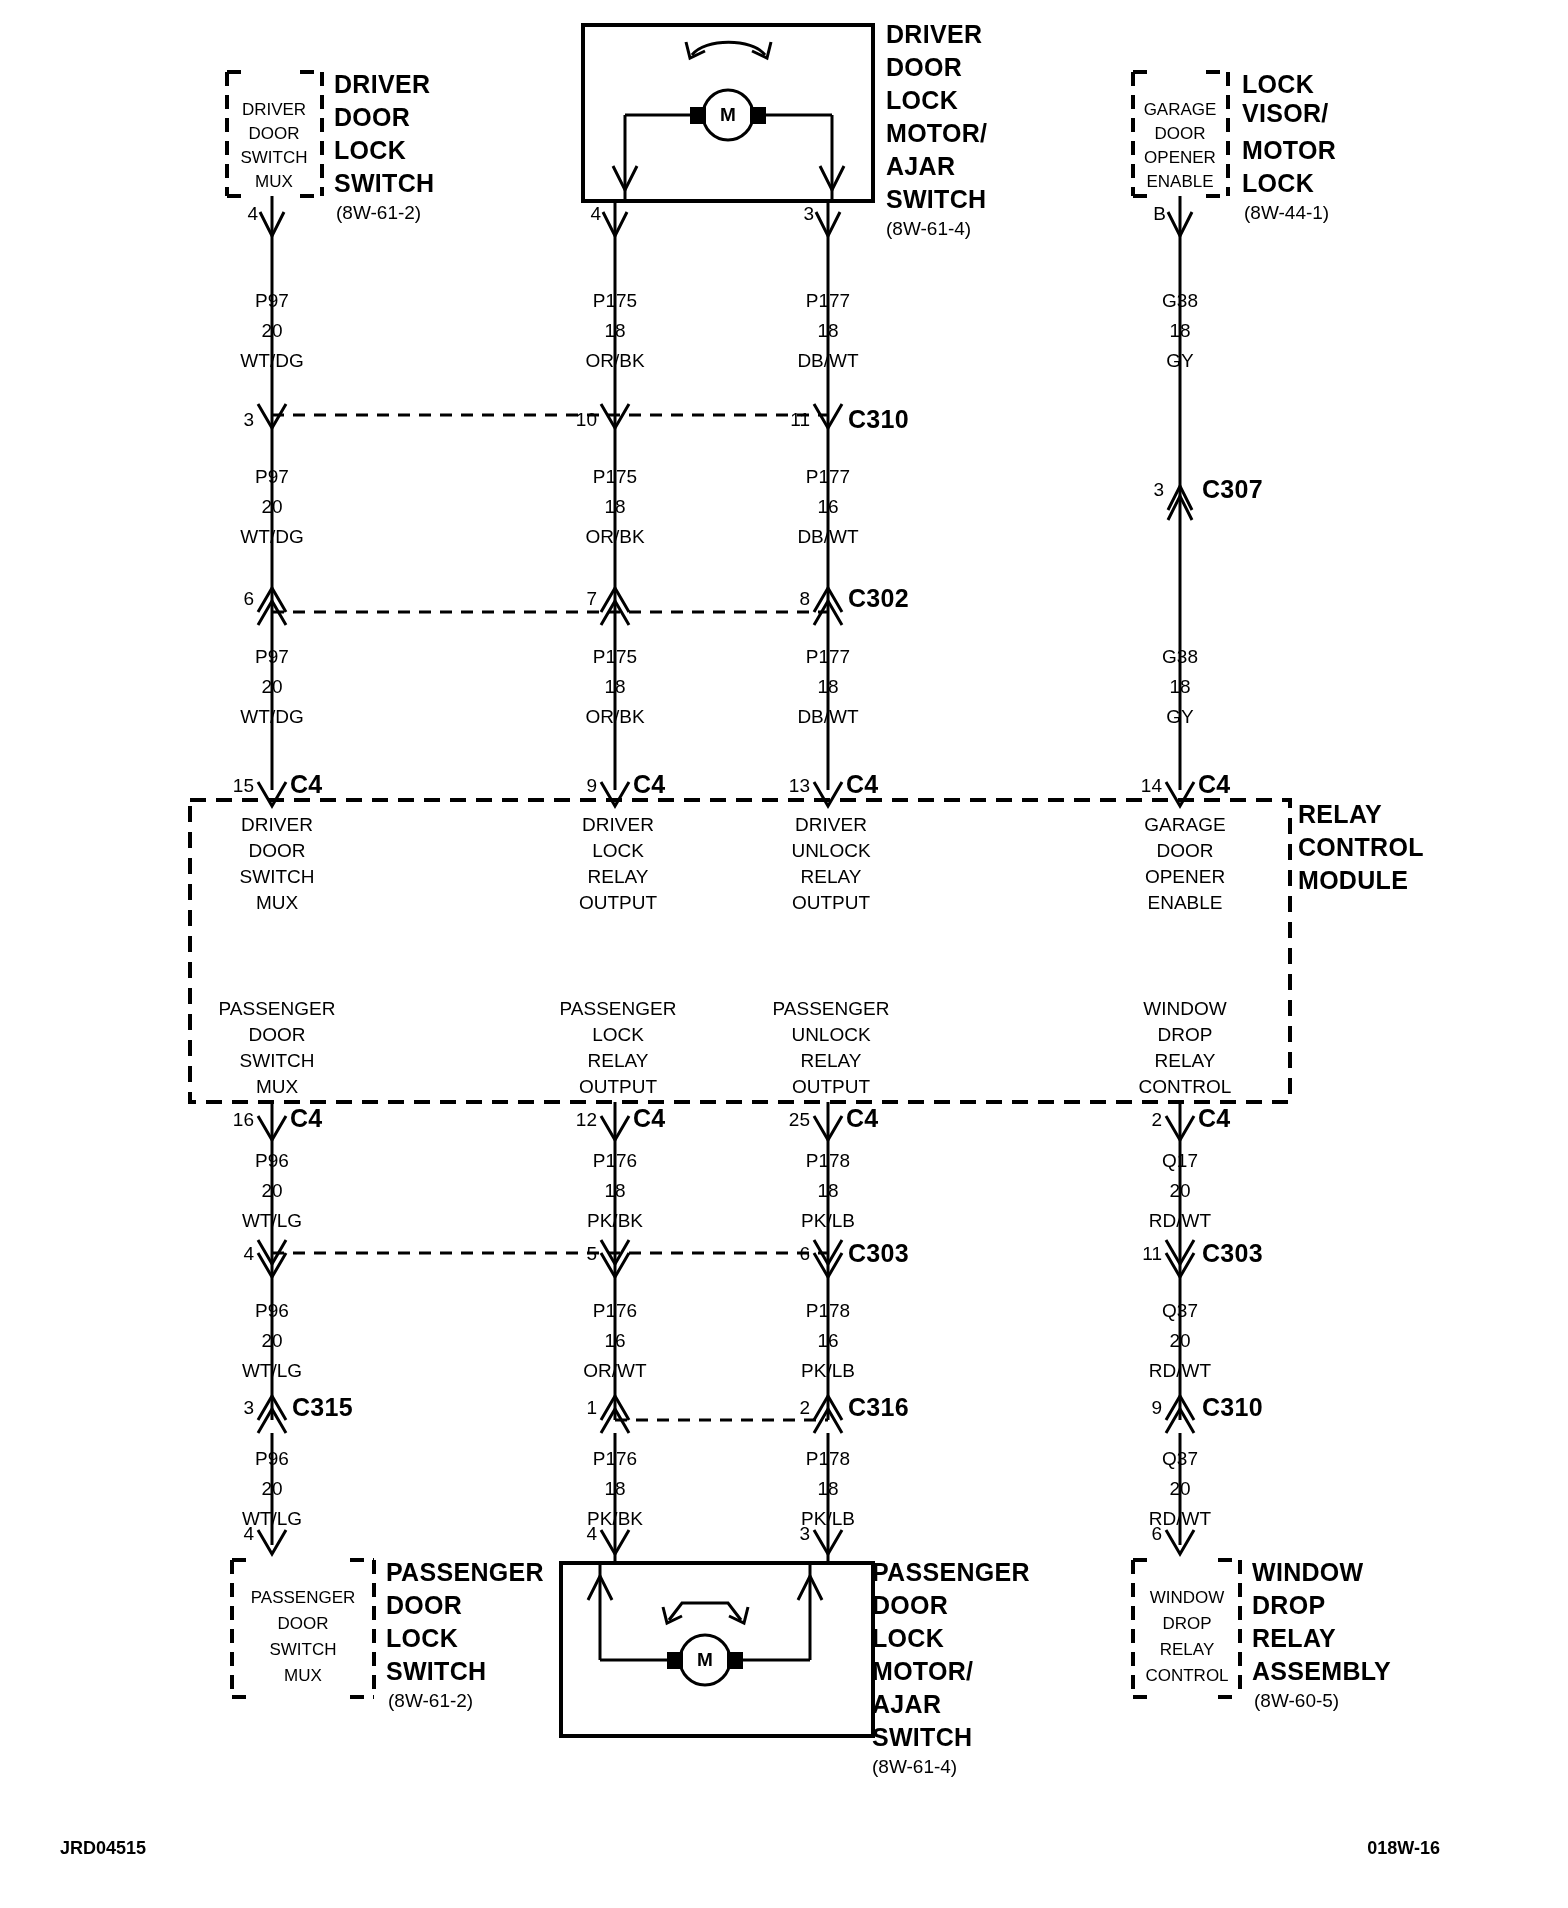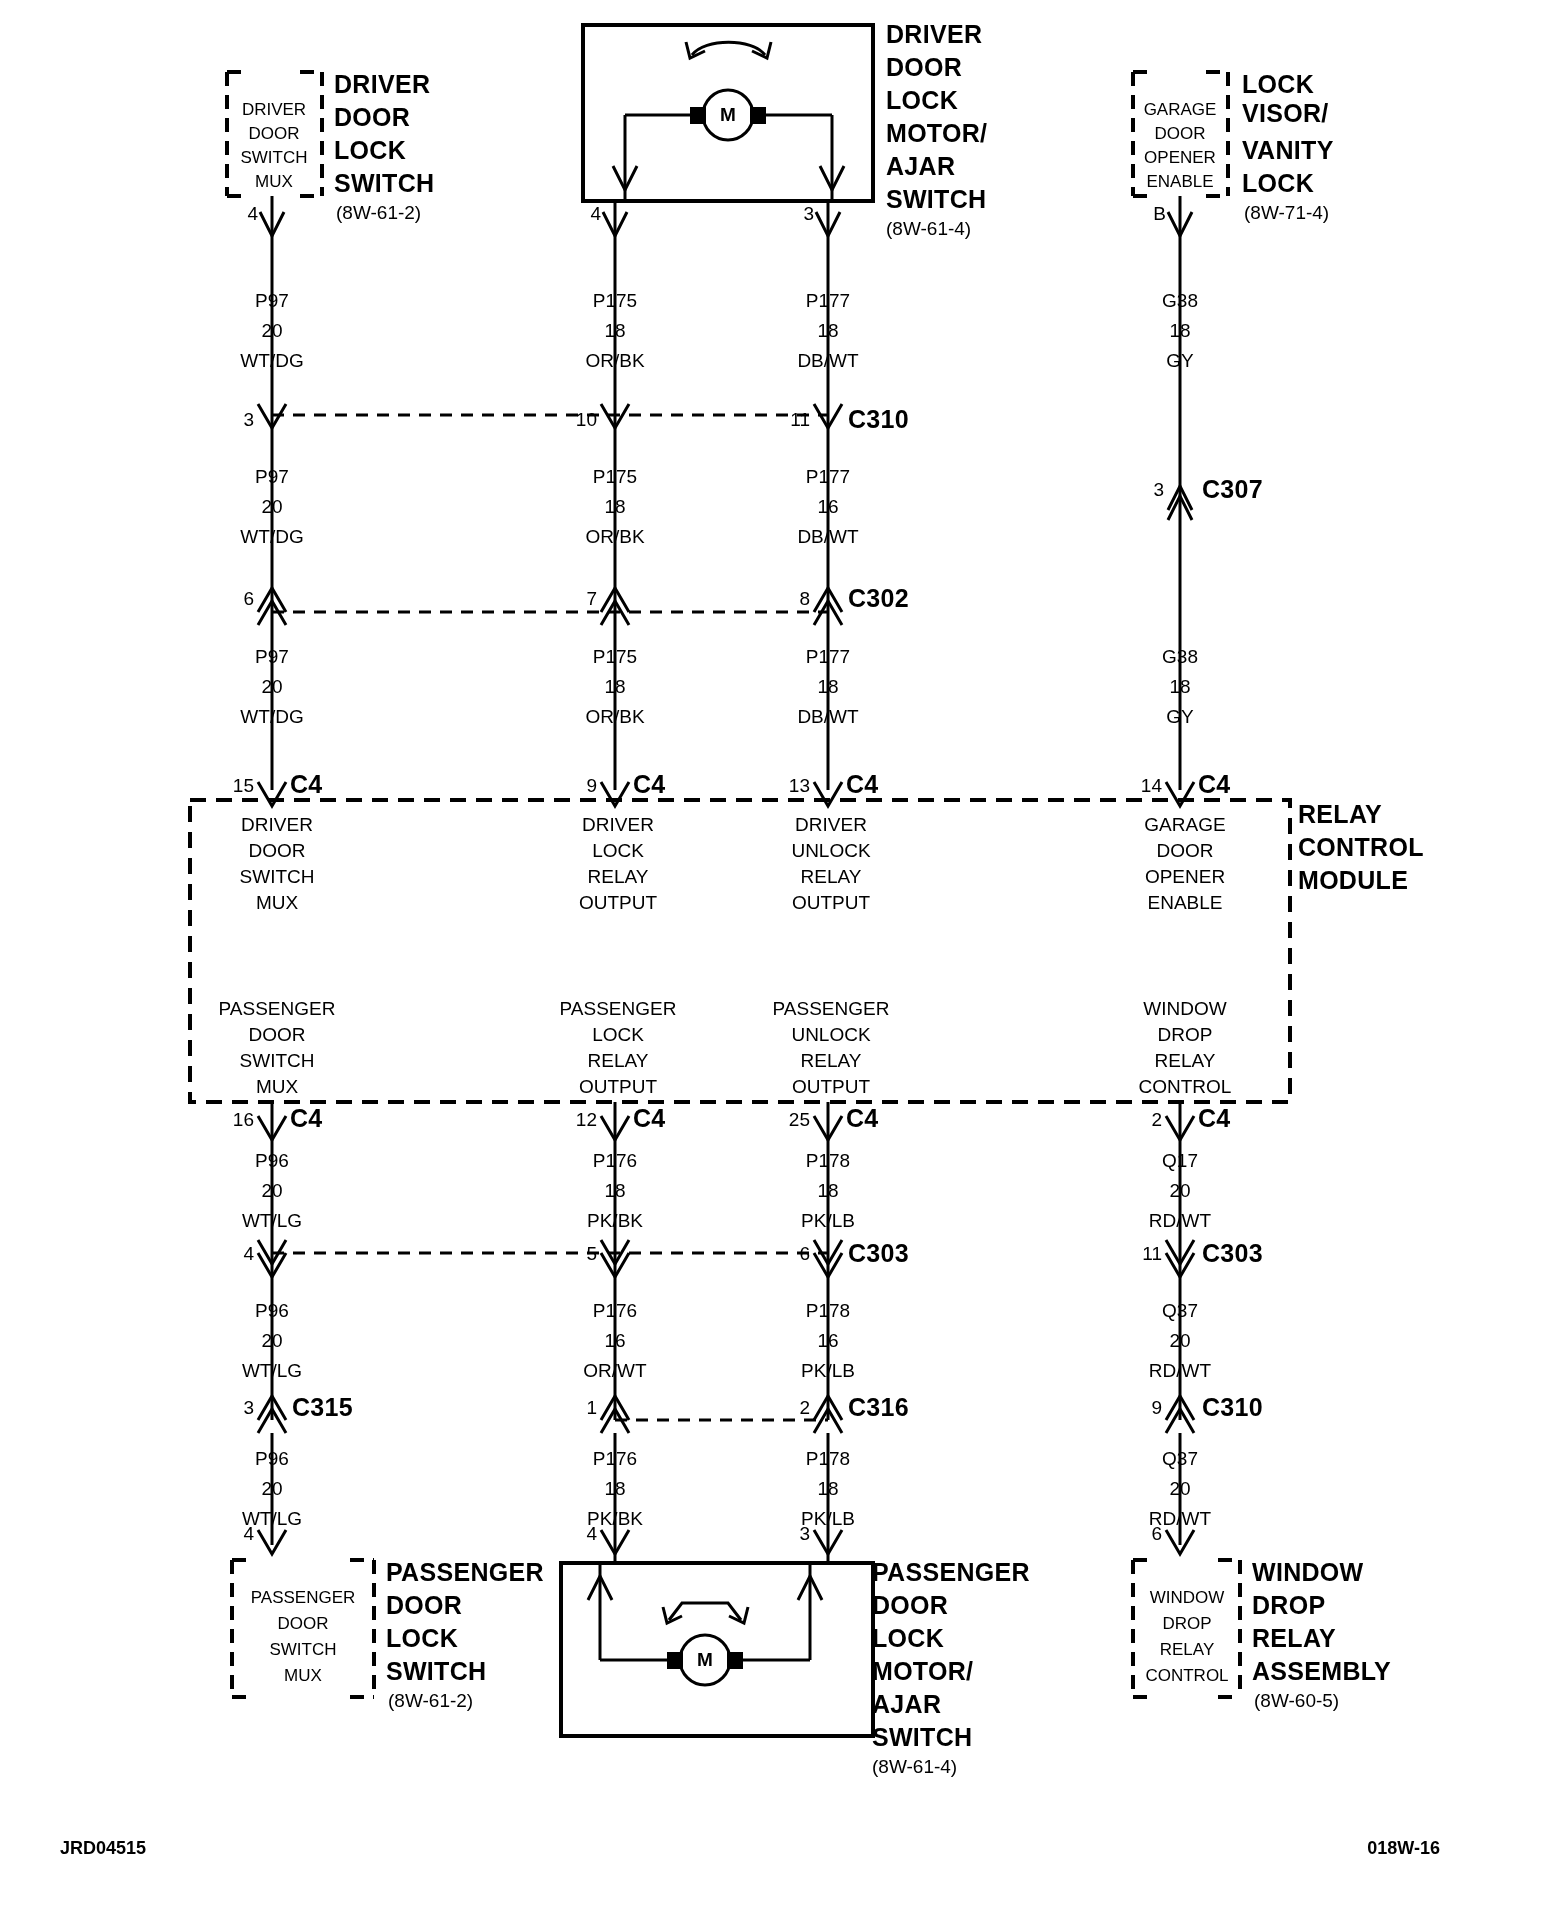--- a/index.html
+++ b/index.html
@@ -219,23 +219,23 @@
   <div class="txt med l" style="left:886px;top:218px;">(8W-61-4)</div>
   <div class="txt med r" style="left:601px;top:203px;">4</div>
   <div class="txt med r" style="left:814px;top:203px;">3</div>
 
   <div class="txt sml c" style="left:1180px;top:100px;">GARAGE</div>
   <div class="txt sml c" style="left:1180px;top:124px;">DOOR</div>
   <div class="txt sml c" style="left:1180px;top:148px;">OPENER</div>
   <div class="txt sml c" style="left:1180px;top:172px;">ENABLE</div>
   <div class="txt big l" style="left:1242px;top:70px;">LOCK</div>
   <div class="txt big l" style="left:1242px;top:99px;">VISOR/</div>
-  <div class="txt big l" style="left:1242px;top:136px;">VANITY</div>
+  <div class="txt big l" style="left:1242px;top:136px;">MOTOR</div>
   <div class="txt big l" style="left:1242px;top:169px;">LOCK</div>
-  <div class="txt med l" style="left:1244px;top:202px;">(8W-71-4)</div>
+  <div class="txt med l" style="left:1244px;top:202px;">(8W-44-1)</div>
   <div class="txt med r" style="left:1166px;top:203px;">B</div>
 
   <div class="txt med c" style="left:272px;top:290px;">P97</div>
   <div class="txt med c" style="left:272px;top:320px;">20</div>
   <div class="txt med c" style="left:272px;top:350px;">WT/DG</div>
   <div class="txt med c" style="left:615px;top:290px;">P175</div>
   <div class="txt med c" style="left:615px;top:320px;">18</div>
   <div class="txt med c" style="left:615px;top:350px;">OR/BK</div>
   <div class="txt med c" style="left:828px;top:290px;">P177</div>
   <div class="txt med c" style="left:828px;top:320px;">18</div>

